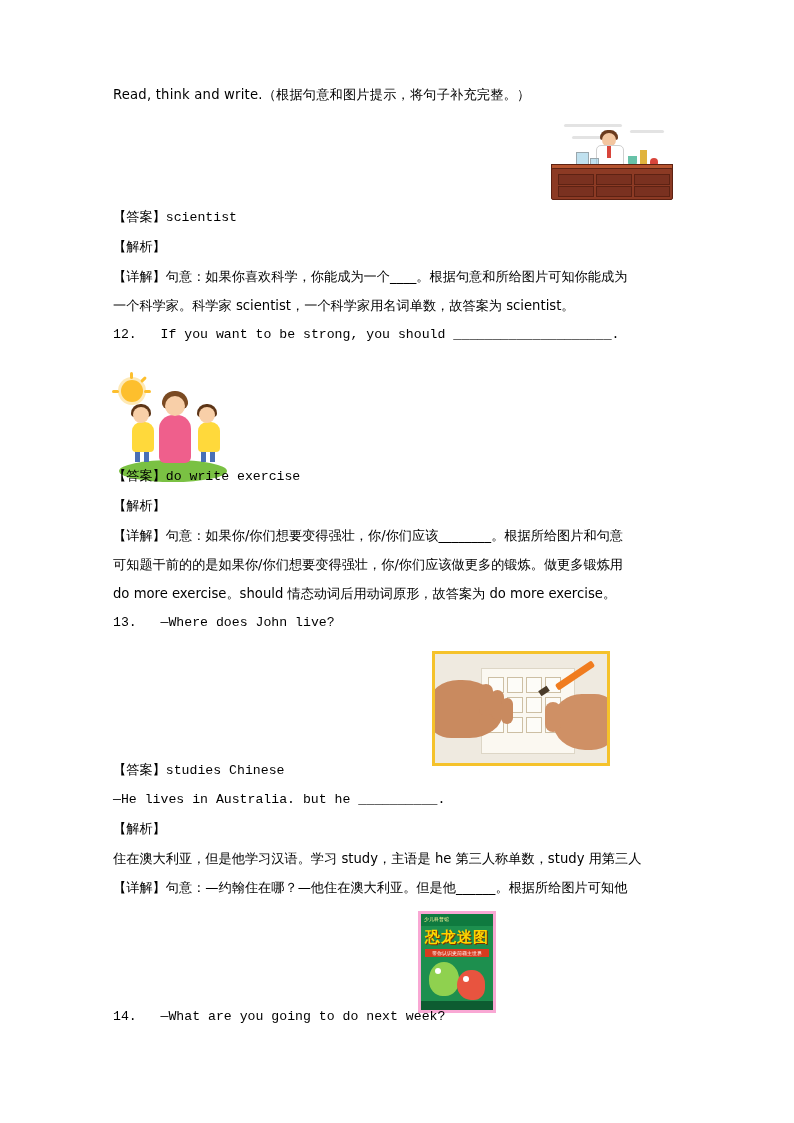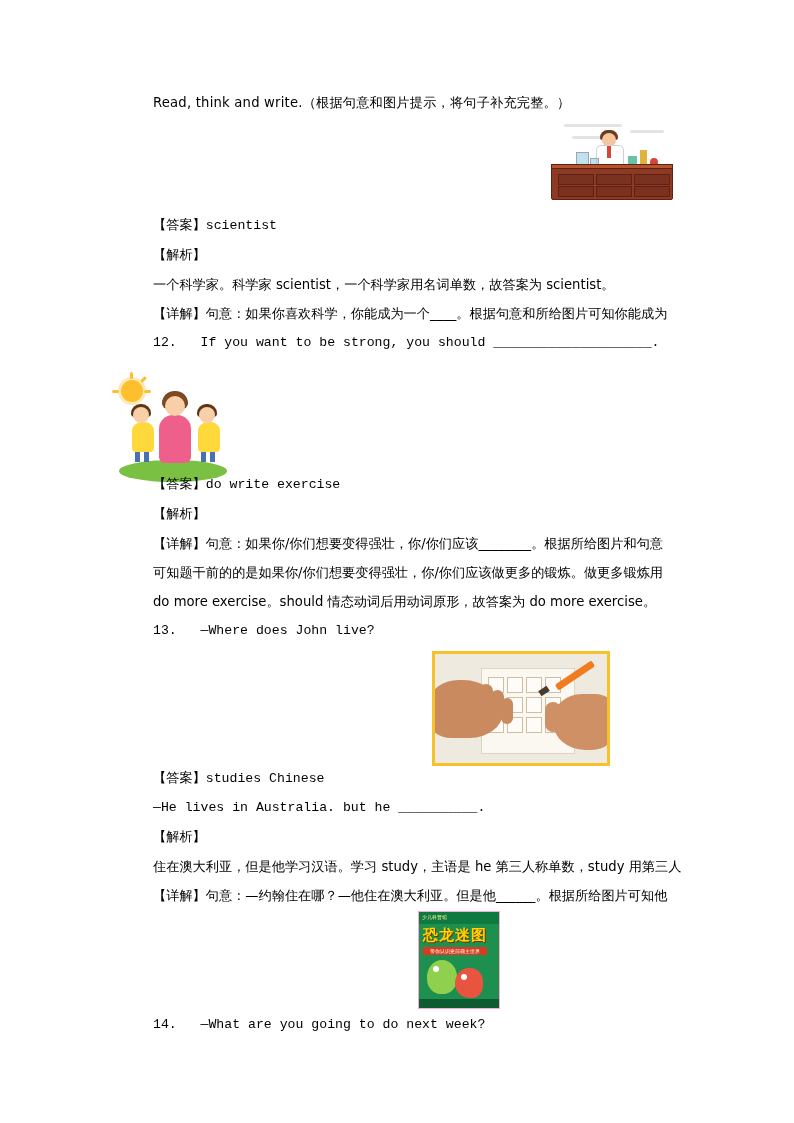--- a/index.html
+++ b/index.html
@@ -14,23 +14,22 @@
   .page {
     position: relative;
     width: 794px;
     height: 1123px;
     background: #ffffff;
     overflow: hidden;
   }
   .content {
     position: absolute;
     left: 113px;
-    top: 88px;
+    top: 80px;
     width: 568px;
-    margin-left: 40px;
   }
   .line {
     font-size: 13.2px;
     line-height: 29px;
     white-space: pre-wrap;
     letter-spacing: 0.2px;
   }
   .cn {
     font-family: "DejaVu Sans", sans-serif;
     font-size: 13.2px;
@@ -295,23 +294,22 @@
     transform: rotate(-34deg);
   }
   
   .img4 {
     position: absolute;
     left: 418px;
     top: 911px;
     width: 72px;
     height: 96px;
     background: #1d8f4e;
-    border: 1px solid #f9a8d4;
+    border: 3px solid #f9a8d4;
     overflow: hidden;
-    padding-left: 8px;
   }
   .img4 .topband {
     position: absolute;
     left: 0; top: 0;
     width: 100%;
     height: 12px;
     background: #0f7a3f;
   }
   .img4 .badge {
     position: absolute;
@@ -492,24 +490,24 @@
     <div class="line cn">Read, think and write.（根据句意和图片提示，将句子补充完整。）</div>
 
     <div style="height:93px;"></div>
 
     <div class="q-line">
       <span class="tag">【答案】</span><span>scientist</span>
     </div>
     <div class="q-line">
       <span class="tag">【解析】</span>
     </div>
-    <div class="q-line cn">一个科学家。科学家 scientist，一个科学家用名词单数，故答案为 scientist。</div>
     <div class="q-line cn">
       <span class="tag">【详解】</span><span>句意：如果你喜欢科学，你能成为一个____。根据句意和所给图片可知你能成为</span>
     </div>
+    <div class="q-line cn">一个科学家。科学家 scientist，一个科学家用名词单数，故答案为 scientist。</div>
 
     <div class="q-line">
       <span>12.</span>
       <span>&nbsp;</span>
       <span>If you want to be strong, you should ____________________.</span>
     </div>
 
     <div class="spacer-img2"></div>
 
     <div class="q-line">

